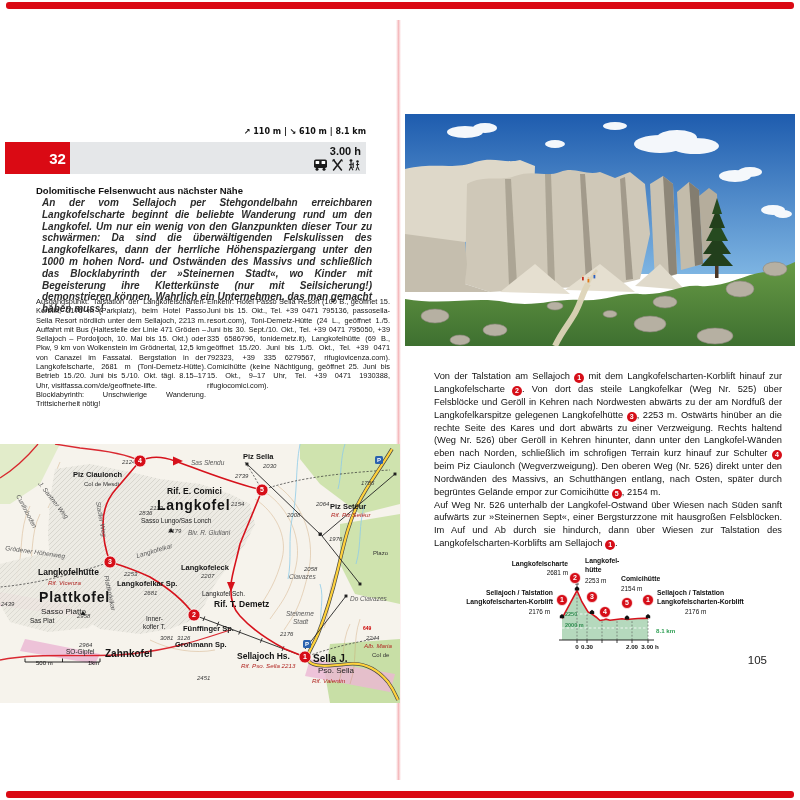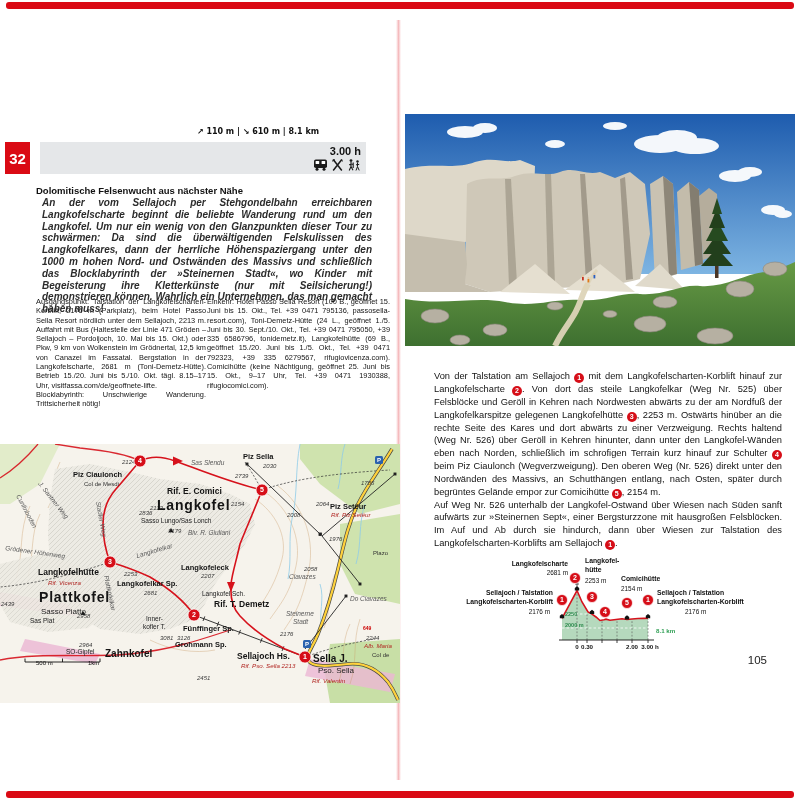--- a/index.html
+++ b/index.html
@@ -3,25 +3,25 @@
 <meta charset="utf-8">
 <style>
   html,body{margin:0;padding:0;background:#fff;}
   .page{position:relative;width:800px;height:800px;background:#ffffff;overflow:hidden;
         font-family:"Liberation Sans",sans-serif;color:#141414;}
   .red-edge{position:absolute;left:6px;width:788px;height:7px;background:#da0a14;border-radius:3px;}
   .red-edge.top{top:2px}.red-edge.bot{bottom:2px}
   .gutter{position:absolute;left:396px;top:20px;width:5px;height:760px;
         background:linear-gradient(to right,rgba(218,10,20,0),rgba(218,10,20,.28),rgba(218,10,20,0));}
   
-  .stats{position:absolute;left:150px;top:127px;width:216px;text-align:center;
+  .stats{position:absolute;left:150px;top:127px;width:216px;text-align:right;
         font-size:8px;font-weight:bold;color:#111;font-family:"DejaVu Sans",sans-serif;}
   .band{position:absolute;left:40px;top:142px;width:326px;height:32px;background:#e5e7e9;}
   .tournum{position:absolute;left:5px;top:142px;width:25px;height:32px;background:#da0a14;
-        color:#fff;font-size:15px;font-weight:bold;display:flex;align-items:center;justify-content:center;}
+        color:#fff;font-size:15px;font-weight:bold;display:flex;align-items:center;justify-content:center;padding-left:40px;}
   .title{position:absolute;left:49px;top:149px;font-size:14.5px;font-weight:bold;color:#1b1b1b;}
   .time{position:absolute;left:266px;top:145px;width:95px;text-align:right;font-size:11px;font-weight:bold;}
   .hicons{position:absolute;left:266px;top:159px;width:95px;display:flex;justify-content:flex-end;gap:4px;align-items:center;}
   
   .subhead{position:absolute;left:36px;top:185px;font-size:9.5px;font-weight:bold;color:#111;}
   .intro{position:absolute;left:36px;top:197px;width:330px;font-size:10px;line-height:11.8px;
         font-style:italic;font-weight:bold;color:#2c2c2c;text-align:justify;margin-left:6px;}
   .dcol{position:absolute;top:297px;font-size:7.4px;line-height:9.3px;text-align:justify;color:#141414;}
   .dcol p{margin:0;}
   .dcol-l{left:36px;width:170px;}

